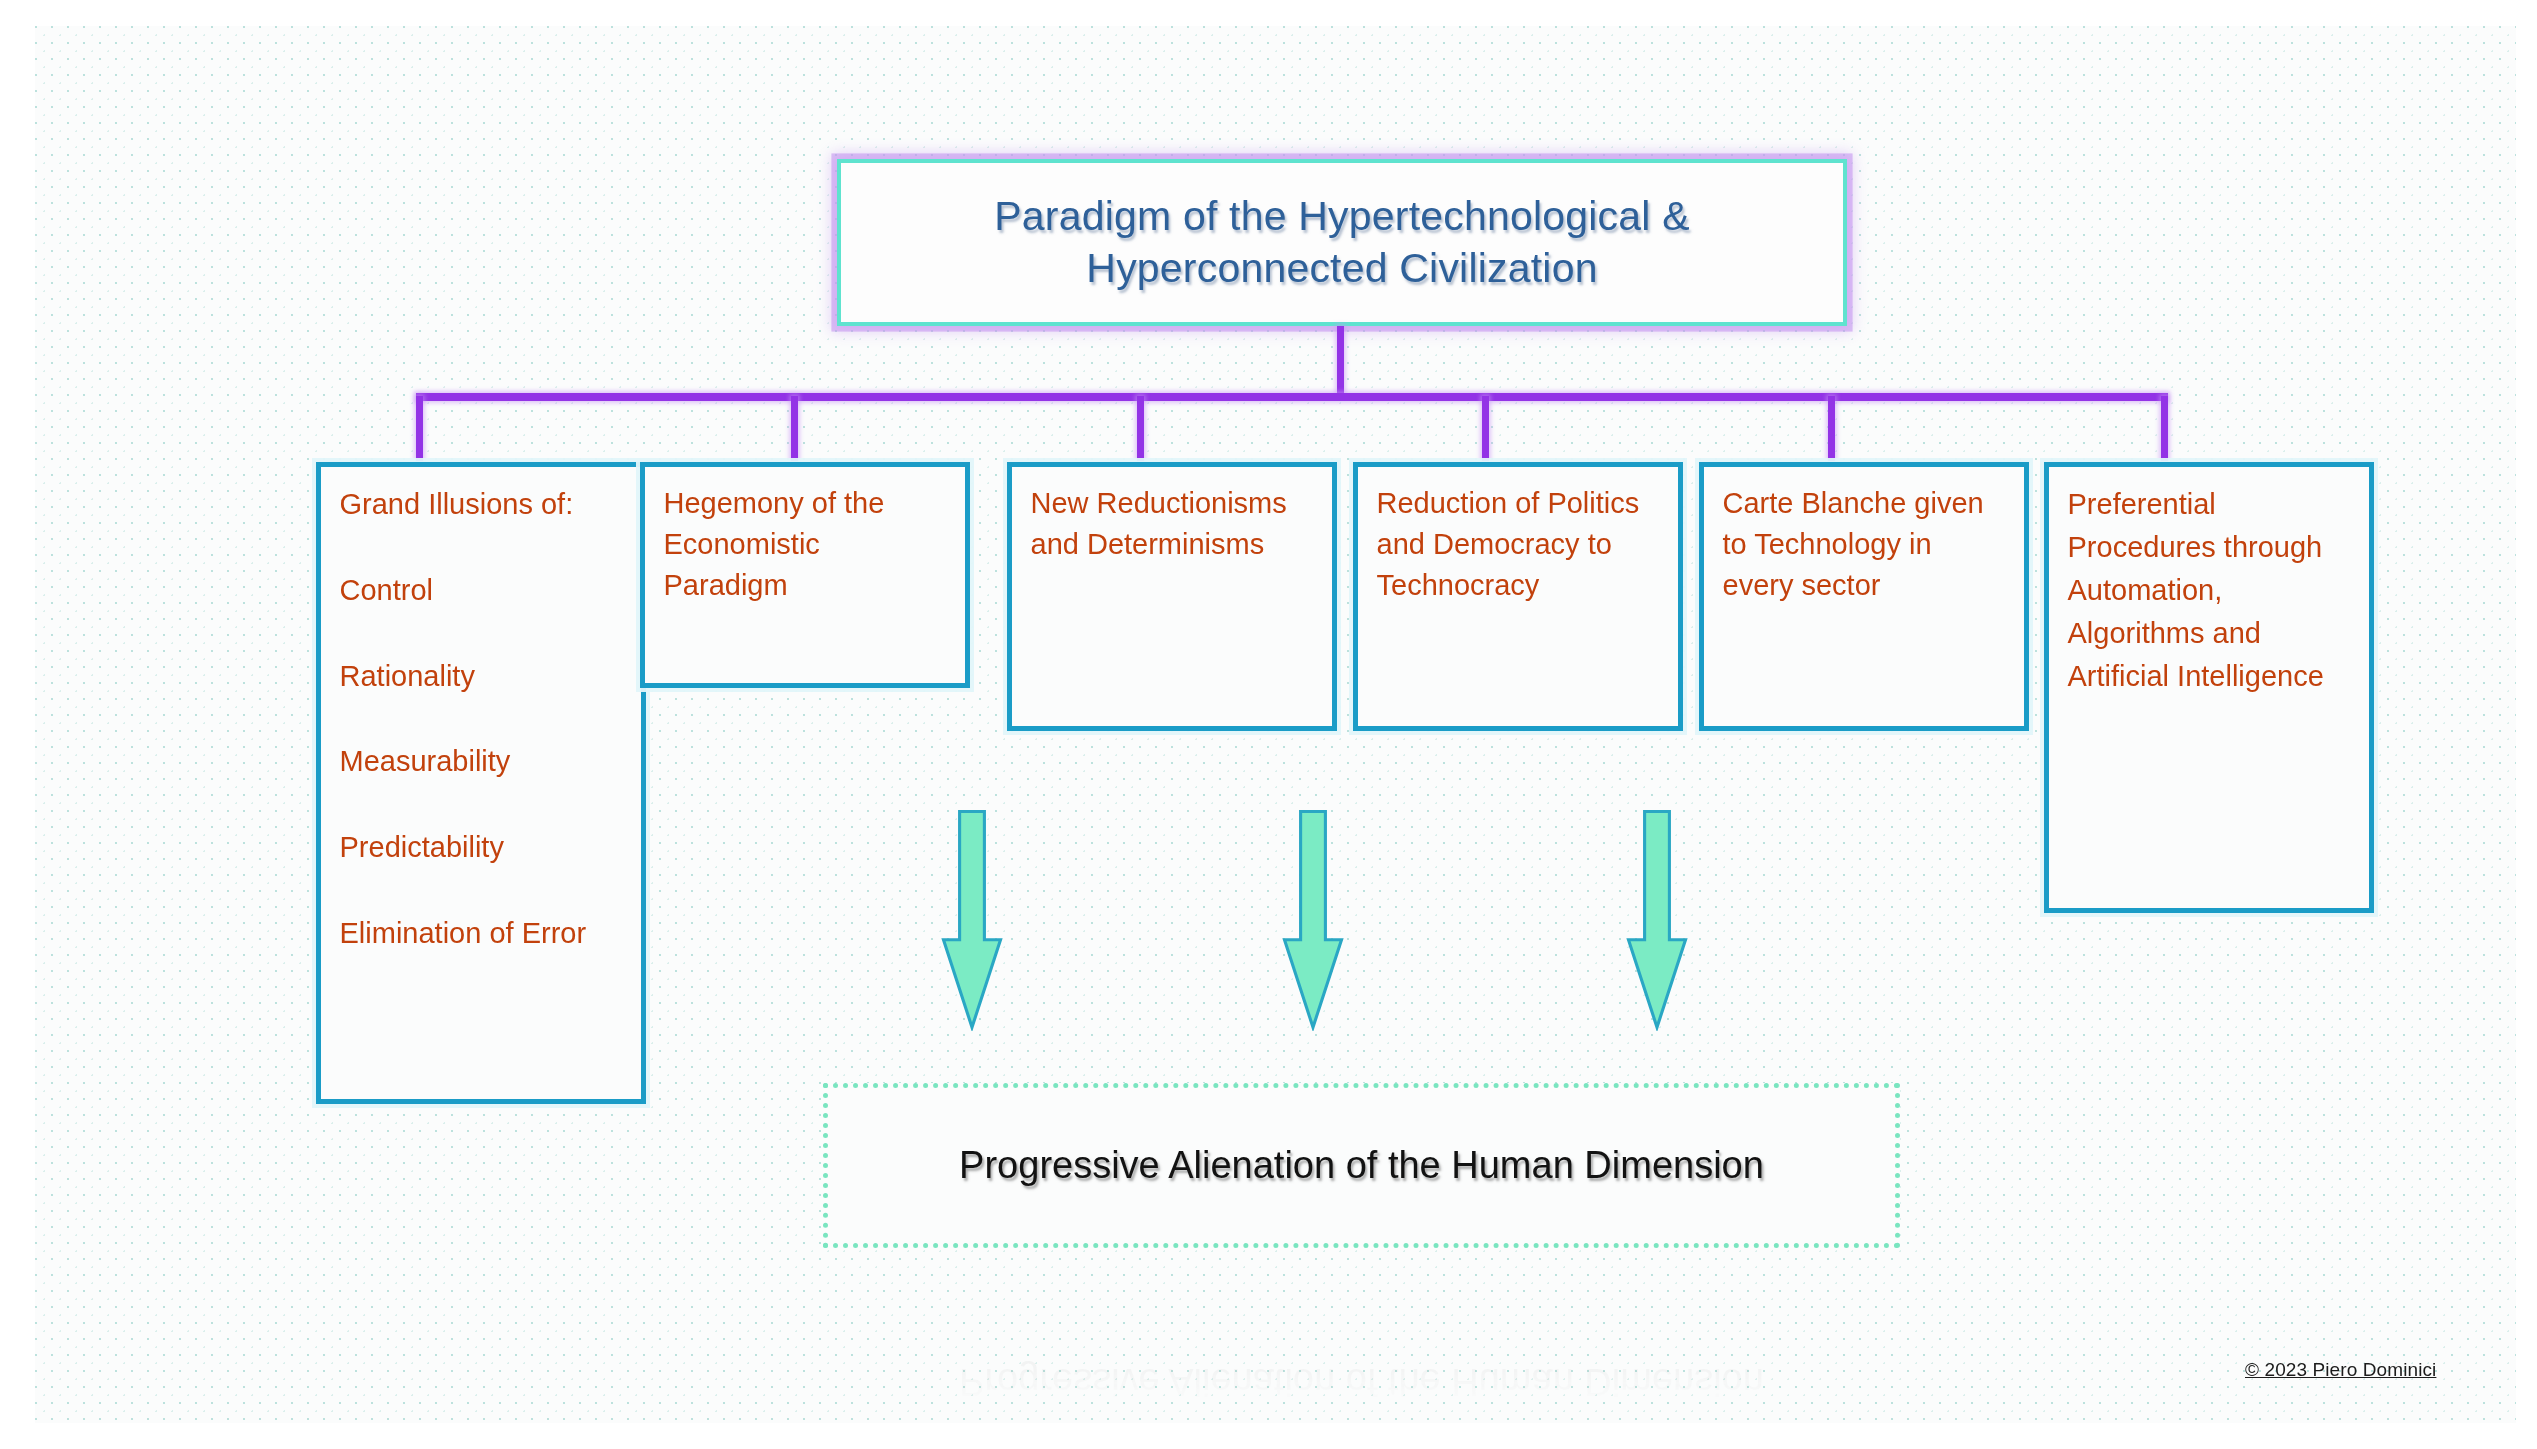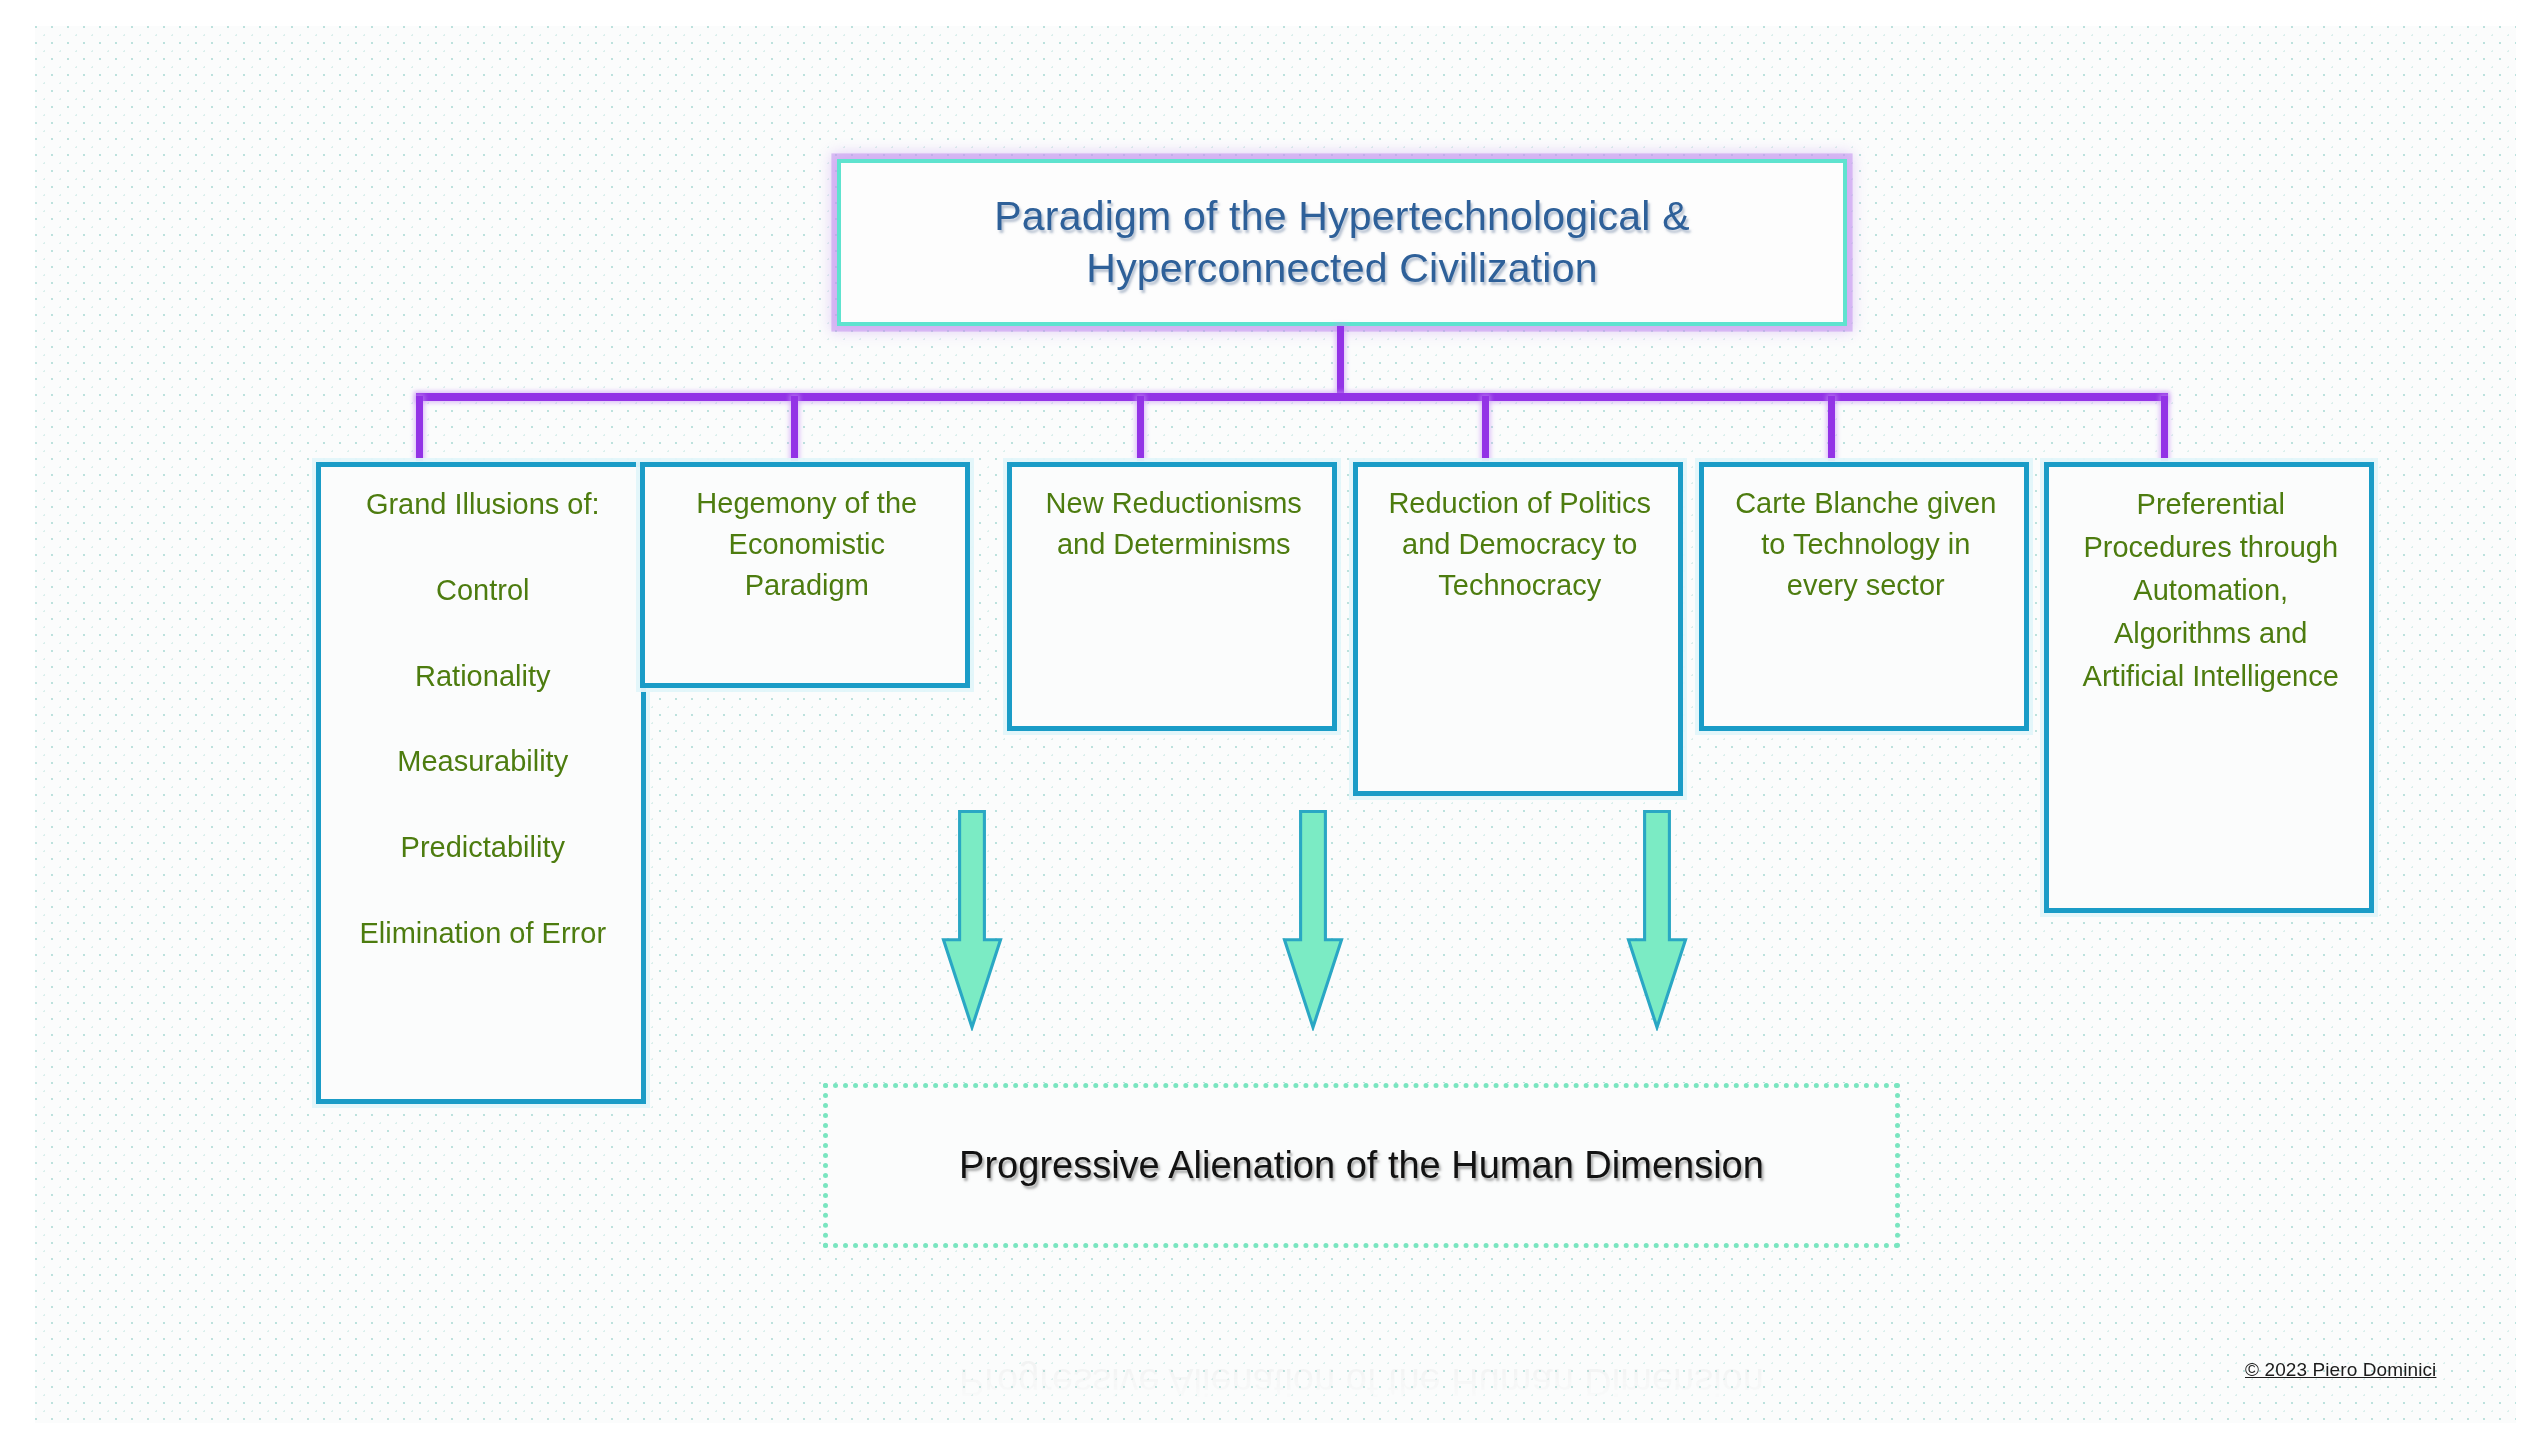--- a/index.html
+++ b/index.html
@@ -72,23 +72,22 @@
     top: 436px;
     box-sizing: border-box;
     background: #fbfcfc;
     border: 5px solid #1a9cc7;
     outline: 4.3px solid rgba(225,246,250,0.95);
     padding: 16px 15px 12.3px 18.5px;
   }
   .concept-box .ctext {
     font-size: 29px;
     line-height: 1.42;
-    color: #4d7c0f;
+    color: #c2410c;
     white-space: pre-line;
-    text-align: center;
   }
   .concept-box.tall .ctext { line-height: 1.48; }
 
   
   .arrow {
     position: absolute;
     width: 62px;
     height: 222px;
   }
   .arrow svg { display: block; width: 100%; height: 100%; }
@@ -185,21 +184,21 @@
   </div>
 
   <div class="concept-box" style="left:605px;width:330px;height:226px">
     <div class="ctext">Hegemony of the Economistic Paradigm</div>
   </div>
 
   <div class="concept-box" style="left:972px;width:330px;height:269px">
     <div class="ctext">New Reductionisms and Determinisms</div>
   </div>
 
-  <div class="concept-box" style="left:1318px;width:330px;height:334px">
+  <div class="concept-box" style="left:1318px;width:330px;height:269px">
     <div class="ctext">Reduction of Politics and Democracy to Technocracy</div>
   </div>
 
   <div class="concept-box tall" style="left:2009px;width:330px;height:451px">
     <div class="ctext">Preferential Procedures through Automation, Algorithms and Artificial Intelligence</div>
   </div>
 
   <div class="concept-box" style="left:1664px;width:330px;height:269px">
     <div class="ctext">Carte Blanche given to Technology in every sector</div>
   </div>

